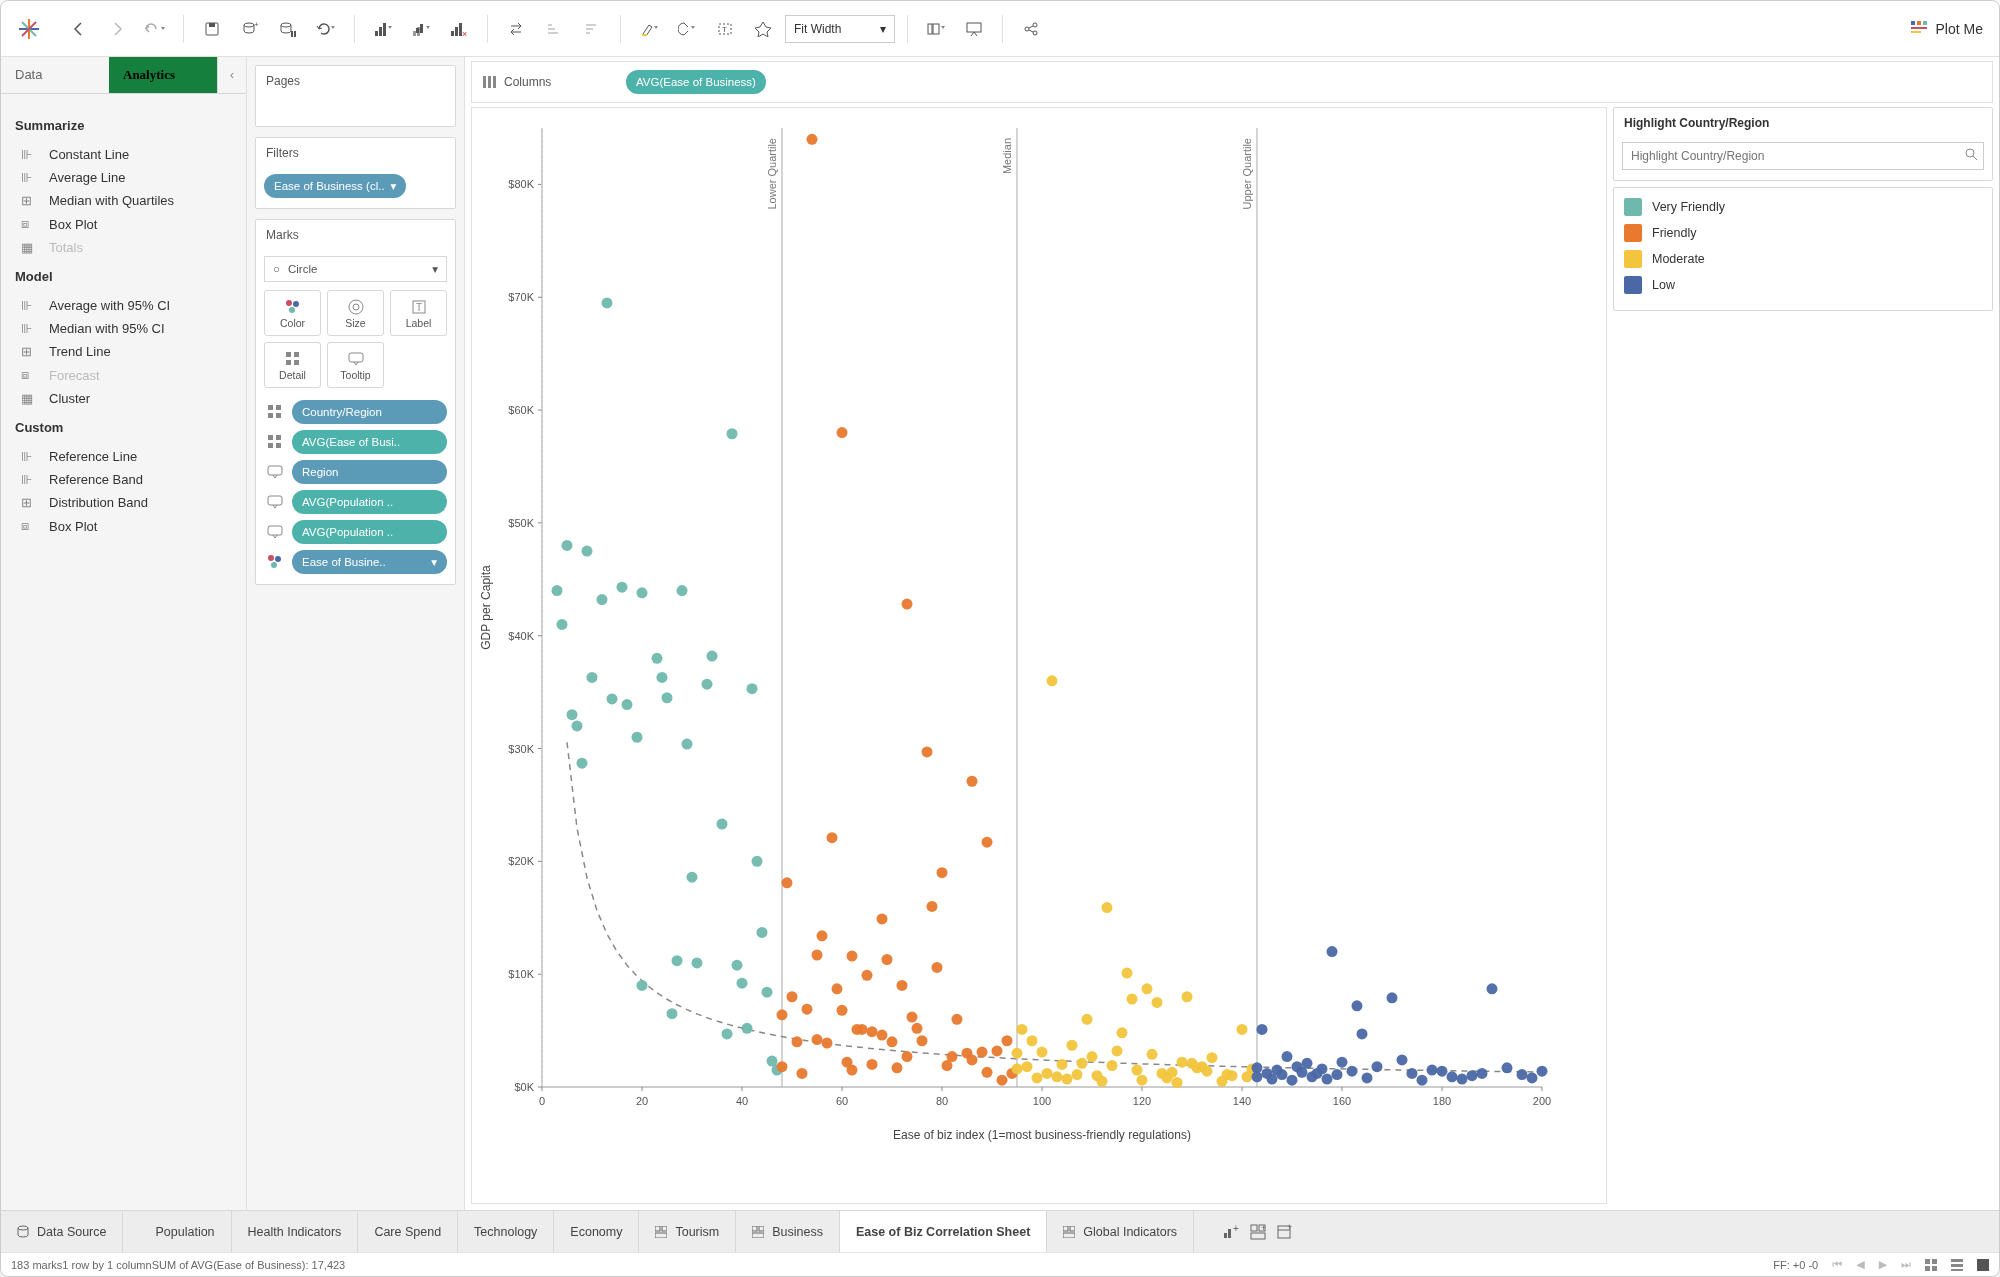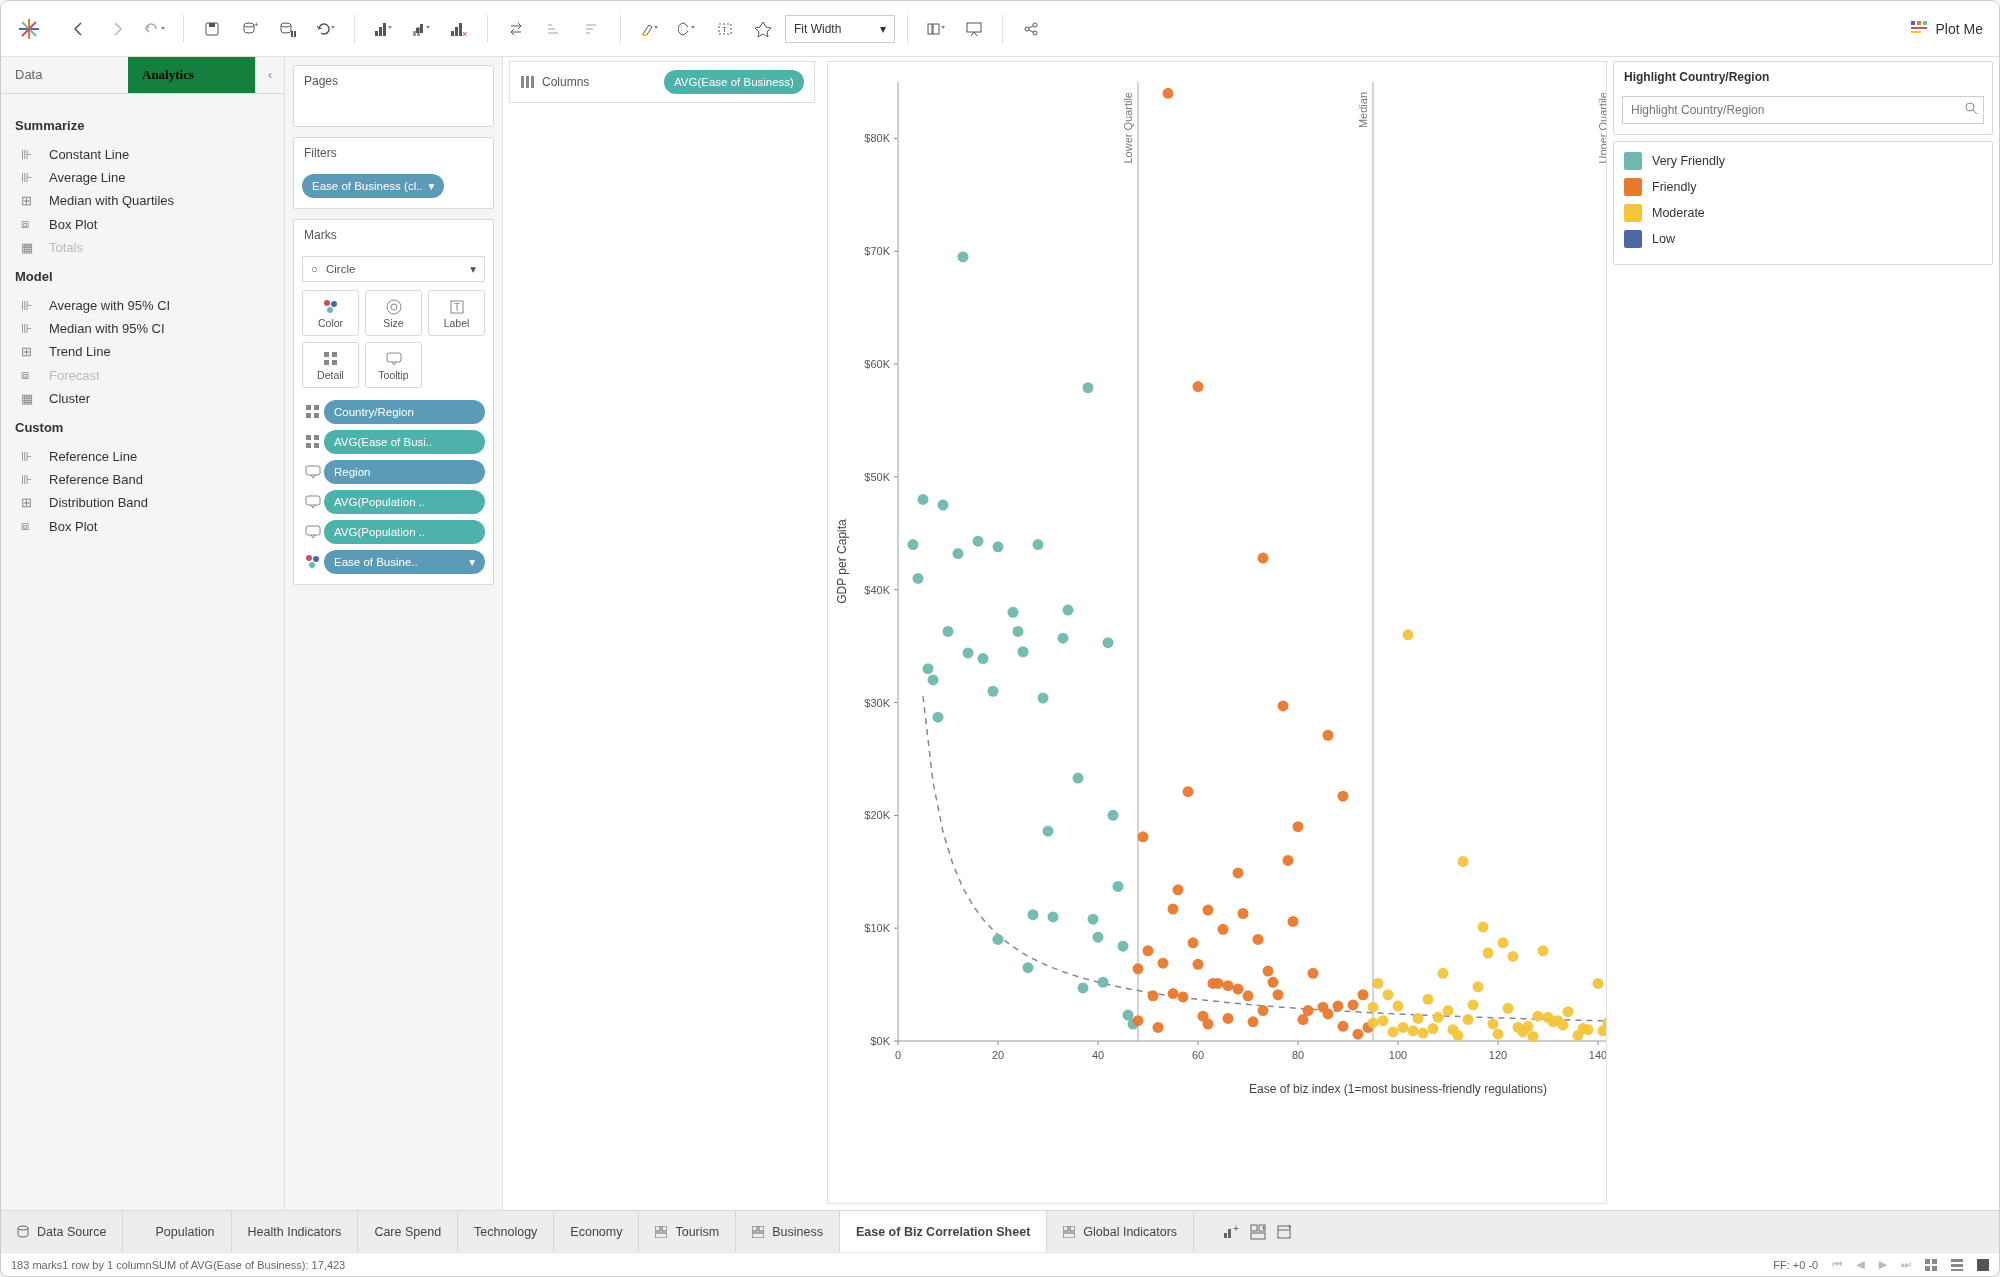--- a/index.html
+++ b/index.html
@@ -7,21 +7,21 @@
 .app { width: 2000px; height: 1277px; display: flex; flex-direction: column; border: 1px solid #ccc; border-radius: 8px; box-shadow: 0 8px 24px rgba(0,0,0,0.15); }
 .toolbar { height: 56px; display: flex; align-items: center; padding: 0 16px; gap: 6px; border-bottom: 1px solid #e0e0e0; }
 .toolbar .logo { width: 24px; height: 24px; margin-right: 16px; }
 .toolbar .tb-btn { width: 32px; height: 32px; display: inline-flex; align-items: center; justify-content: center; border-radius: 3px; cursor: pointer; color: #555; }
 .toolbar .sep { width: 1px; height: 28px; background: #e0e0e0; margin: 0 6px; }
 .toolbar .dropdown { height: 28px; border: 1px solid #ccc; padding: 0 8px; display: inline-flex; align-items: center; gap: 6px; font-size: 12px; cursor: pointer; min-width: 110px; }
 .toolbar .showme { margin-left: auto; display: flex; align-items: center; gap: 8px; font-size: 14px; cursor: pointer; }
 
 .body { flex: 1; display: flex; min-height: 0; }
 
-.sidepane { width: 284px; border-right: 1px solid #e0e0e0; background: #f5f5f5; display: flex; flex-direction: column; }
+.sidepane { width: 246px; border-right: 1px solid #e0e0e0; background: #f5f5f5; display: flex; flex-direction: column; }
 .sidetabs { display: flex; border-bottom: 1px solid #d8d8d8; }
 .sidetabs .tab { flex: 1; padding: 10px 14px; font-size: 13px; cursor: pointer; color: #666; }
 .sidetabs .tab.active { background: #15803d; color: #000; font-weight: 600; border-right: 1px solid #d8d8d8; font-family: Liberation Serif, serif; }
 .sidetabs .collapse { width: 28px; display: flex; align-items: center; justify-content: center; cursor: pointer; color: #888; }
 .sidecontent { padding: 14px 14px; overflow: auto; }
 .sidecontent h4 { font-size: 13px; font-weight: 700; margin: 10px 0 10px; }
 .side-item { display: flex; align-items: center; gap: 10px; padding: 4px 6px; font-size: 13px; color: #333; cursor: pointer; border-radius: 3px; }
 .side-item .icon { width: 18px; display: inline-flex; color: #888; }
 .side-item.disabled { color: #bbb; }
 
@@ -30,24 +30,24 @@
 .card .card-head { padding: 8px 10px; font-size: 12px; color: #555; }
 .card .card-body { padding: 6px 8px 10px; }
 .pill { display: inline-flex; align-items: center; gap: 6px; height: 24px; padding: 0 10px; border-radius: 12px; color: #fff; font-size: 11.5px; max-width: 100%; overflow: hidden; }
 .pill.teal { background: #4db2a9; }
 .pill.blue { background: #5b9bb8; }
 .marks-grid { display: grid; grid-template-columns: repeat(3, 1fr); gap: 6px; padding: 0 8px 8px; }
 .marks-btn { border: 1px solid #d8d8d8; border-radius: 3px; padding: 6px 4px; text-align: center; font-size: 10.5px; color: #555; cursor: pointer; }
 .marks-btn .ic { height: 20px; display: flex; align-items: center; justify-content: center; color: #777; }
 .marks-type { margin: 6px 8px 8px; border: 1px solid #d8d8d8; height: 26px; display: flex; align-items: center; padding: 0 8px; gap: 8px; font-size: 11.5px; color: #555; cursor: pointer; }
 .mark-pills { padding: 4px 8px 10px; display: flex; flex-direction: column; gap: 6px; }
-.mark-pills .row { display: flex; align-items: center; }
+.mark-pills .row { display: flex; align-items: center; gap: 6px; }
 .mark-pills .slot { width: 22px; display: inline-flex; justify-content: center; color: #888; }
 
-.main { flex: 1; display: flex; flex-direction: row; min-width: 0; }
+.main { flex: 1; display: flex; flex-direction: column; min-width: 0; }
 .shelf { height: 42px; border: 1px solid #e0e0e0; margin: 4px 6px 0; display: flex; align-items: center; padding: 0 10px; gap: 14px; background: #fff; }
 .shelf .label { display: flex; align-items: center; gap: 8px; color: #555; width: 130px; }
 .viz-row { flex: 1; display: flex; min-height: 0; margin: 4px 6px 6px; gap: 6px; }
 .viz { flex: 1; border: 1px solid #e0e0e0; background: #fff; position: relative; }
 .rightcards { width: 380px; display: flex; flex-direction: column; gap: 6px; }
 .rightcards .card-head { font-weight: 600; color: #333; }
 .hl-input { position: relative; margin: 4px 8px 10px; }
 .hl-input input { width: 100%; height: 28px; border: 1px solid #ccc; padding: 0 26px 0 8px; font-size: 12px; color: #888; }
 .hl-input .mag { position: absolute; right: 6px; top: 5px; color: #888; }
 .legend { padding: 6px 10px 12px; }

